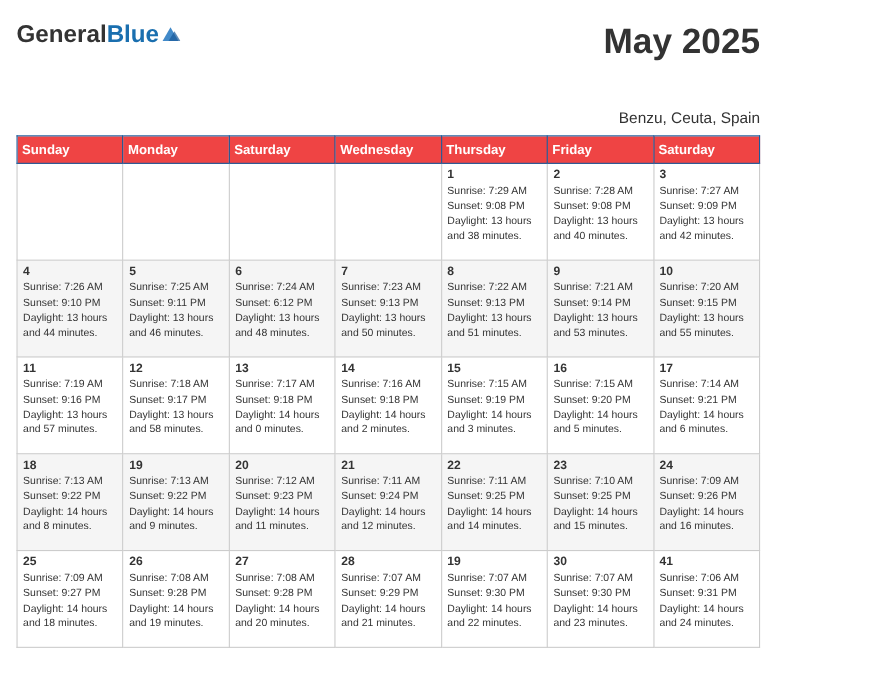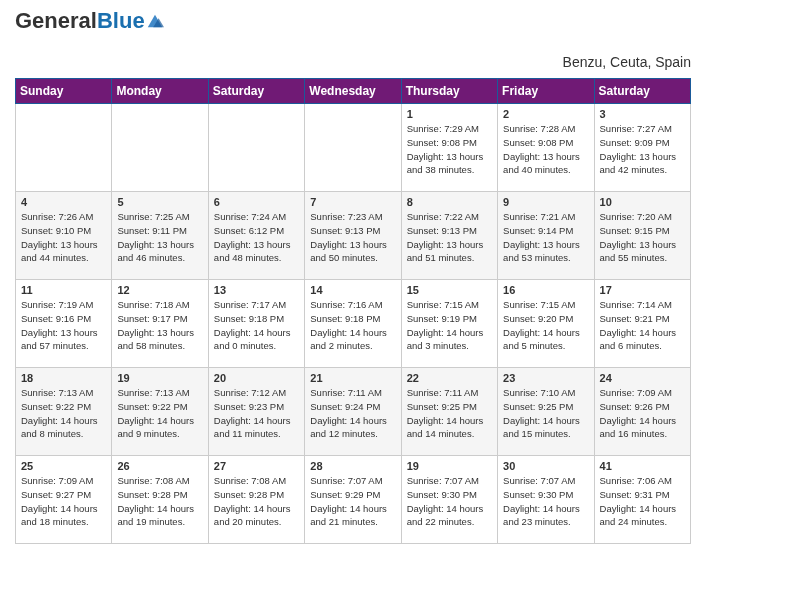--- a/index.html
+++ b/index.html
@@ -6,21 +6,21 @@
     body {
       width: 792px;
       height: 612px;
       font-family: Arial, sans-serif;
       background: #fff;
       overflow: hidden;
     }
     .page {
       width: 706px;
       height: 612px;
-      padding: 10px 15px;
+      padding: 20px 15px;
     }
     .header {
       display: flex;
       justify-content: space-between;
       align-items: flex-start;
       margin-bottom: 8px;
     }
     .logo {
       display: flex;
       align-items: center;
@@ -76,21 +76,21 @@
       height: 88px;
     }
     .calendar tr:nth-child(even) td {
       background: #f5f5f5;
     }
     .calendar tr:nth-child(odd) td {
       background: #fff;
     }
     
     .calendar thead tr td, .calendar thead tr th {
-      background: #701a75;
+      background: #ef4444;
       margin-left: 12px;
     }
     .day-number {
       font-weight: bold;
       font-size: 11px;
       margin-bottom: 2px;
       display: block;
     }
     .day-info {
       font-size: 9.5px;
@@ -121,20 +121,21 @@
             <span class="logo-general">General</span><span class="logo-blue">Blue</span>
           </span>
           <svg class="logo-icon" viewBox="0 0 20 18" xmlns="http://www.w3.org/2000/svg">
             <polygon points="2,16 10,2 18,16" fill="#2176c0" opacity="0.85"></polygon>
             <polygon points="8,16 14,6 20,16" fill="#1a5a9a" opacity="0.7"></polygon>
           </svg>
         </div>
       </div>
     </div>
     <div class="title-block">
+      <div class="month-title">May 2025</div>
       <div class="location">Benzu, Ceuta, Spain</div>
     </div>
   </div>
 
   <table class="calendar">
     <thead>
       <tr>
         <th>Sunday</th>
         <th>Monday</th>
         <th>Saturday</th>

